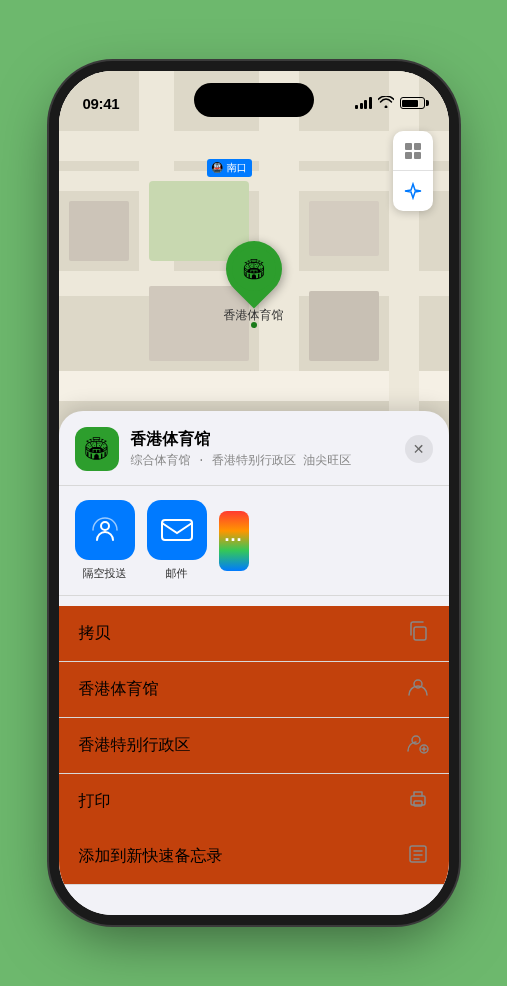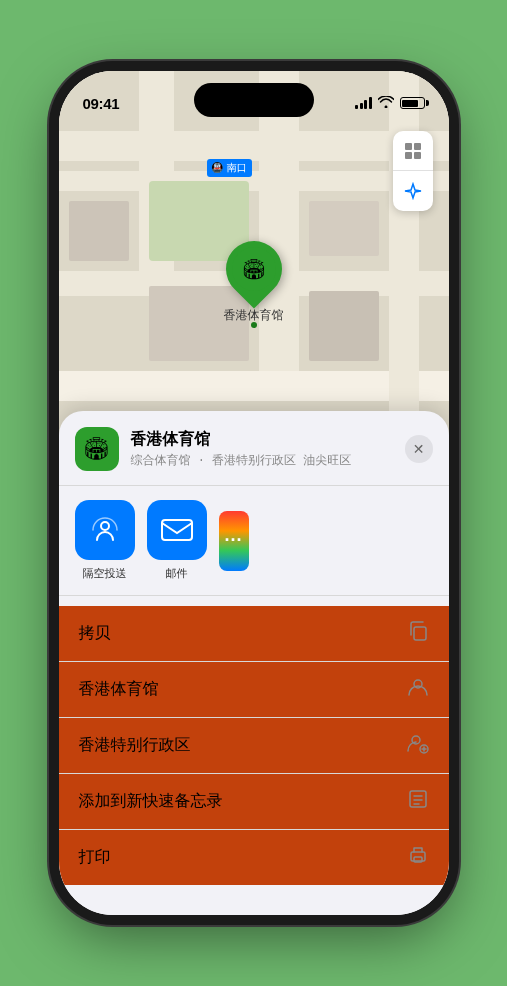--- a/index.html
+++ b/index.html
@@ -554,40 +554,40 @@
         <span class="action-icon">
           <svg width="22" height="22" viewBox="0 0 22 22" fill="none">
             <circle cx="9" cy="8" r="4" stroke="#888" stroke-width="1.5"></circle>
             <path d="M1 19c0-5 3.6-9 8-9" stroke="#888" stroke-width="1.5" stroke-linecap="round"></path>
             <circle cx="17" cy="17" r="4" stroke="#888" stroke-width="1.5"></circle>
             <path d="M17 15v4M15 17h4" stroke="#888" stroke-width="1.5" stroke-linecap="round"></path>
           </svg>
         </span>
       </div>
 
-      <div class="action-item">
-        <span class="action-label">添加到新快速备忘录</span>
-        <span class="action-icon">
-          <svg width="22" height="22" viewBox="0 0 22 22" fill="none">
-            <rect x="3" y="3" width="16" height="16" rx="2" stroke="#888" stroke-width="1.5"></rect>
-            <path d="M7 8h8M7 12h8M7 16h5" stroke="#888" stroke-width="1.5" stroke-linecap="round"></path>
-          </svg>
-        </span>
-      </div>
-
       <div class="action-item" style="border-bottom:none;">
         <span class="action-label">打印</span>
         <span class="action-icon">
           <svg width="22" height="22" viewBox="0 0 22 22" fill="none">
             <rect x="4" y="8" width="14" height="9" rx="1.5" stroke="#888" stroke-width="1.5"></rect>
             <path d="M7 8V4h8v4" stroke="#888" stroke-width="1.5" stroke-linecap="round" stroke-linejoin="round"></path>
             <rect x="7" y="13" width="8" height="5" rx="1" stroke="#888" stroke-width="1.5"></rect>
           </svg>
         </span>
       </div>
 
+      <div class="action-item">
+        <span class="action-label">添加到新快速备忘录</span>
+        <span class="action-icon">
+          <svg width="22" height="22" viewBox="0 0 22 22" fill="none">
+            <rect x="3" y="3" width="16" height="16" rx="2" stroke="#888" stroke-width="1.5"></rect>
+            <path d="M7 8h8M7 12h8M7 16h5" stroke="#888" stroke-width="1.5" stroke-linecap="round"></path>
+          </svg>
+        </span>
+      </div>
+
     </div>
 
   </div>
 
   <div class="home-indicator"></div>
 
 </div>
 
 </body></html>

